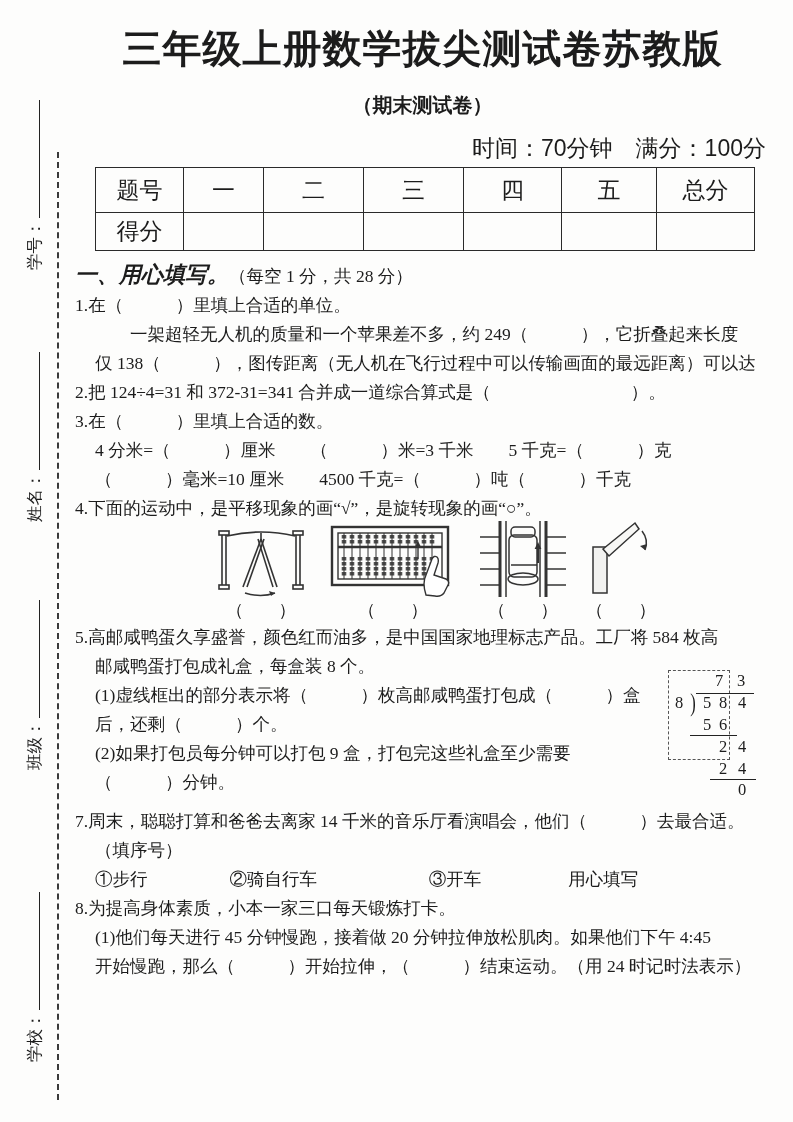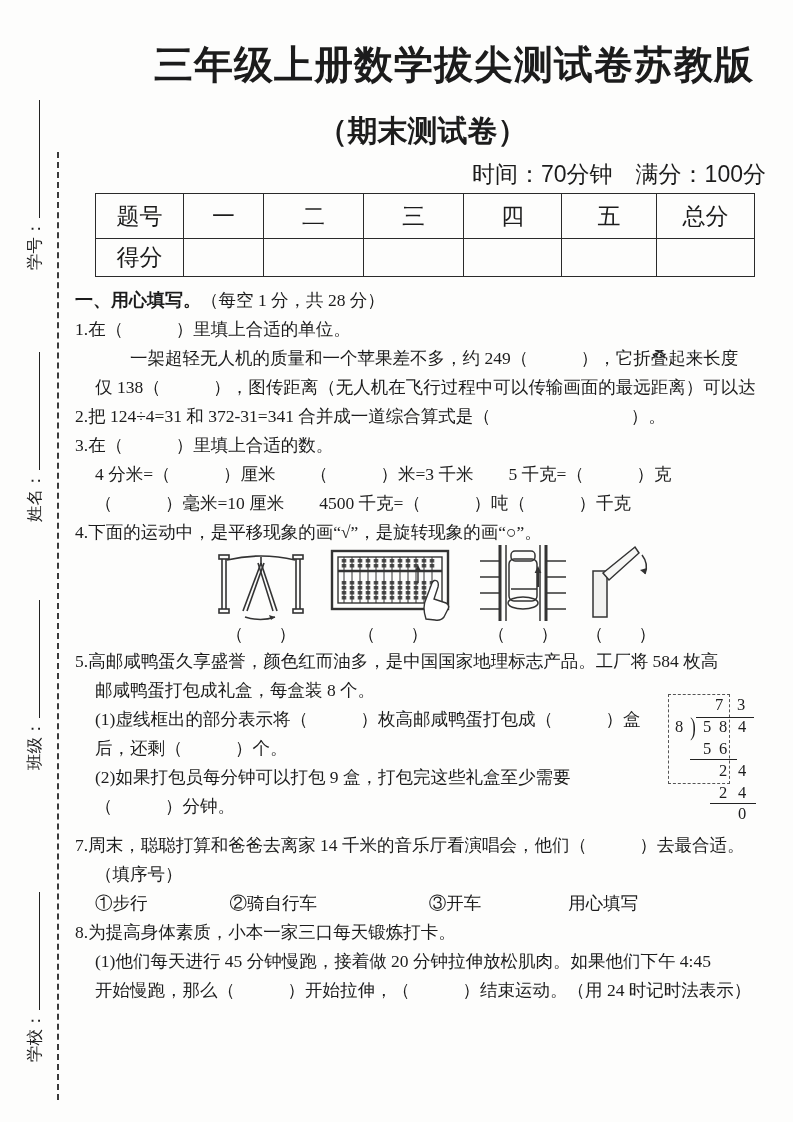--- a/index.html
+++ b/index.html
@@ -7,35 +7,35 @@
         font-family:"Liberation Serif",serif;color:#1c1c1c;}
   
   .side-rule{position:absolute;left:57px;top:152px;height:948px;width:0;
              border-left:2.2px dashed #3a3a3a;}
   .side-field{position:absolute;left:24px;transform:rotate(-90deg);transform-origin:0 0;
               white-space:nowrap;font-size:16.5px;font-family:"Liberation Sans",sans-serif;}
   .side-line{display:inline-block;width:118px;height:3px;margin-left:2px;
              border-bottom:1.6px solid #222;}
   
   .content{position:absolute;left:75px;top:0;width:695px;padding-top:20px;}
-  .title{margin:16px;text-align:right;font-family:"Liberation Sans",sans-serif;
+  .title{margin:0;text-align:center;font-family:"Liberation Sans",sans-serif;
          font-weight:bold;font-size:39px;line-height:58px;letter-spacing:1px;}
   .subtitle{margin:6px 0 0 0;text-align:center;font-family:"Liberation Sans",sans-serif;
-            font-weight:bold;font-size:30px;line-height:42px;}
+            font-weight:bold;font-size:20px;line-height:42px;}
   .meta{margin:10px 0 6px 28px;width:663px;text-align:right;line-height:25px;
         font-family:"Liberation Sans",sans-serif;font-size:23px;}
   
   table.score{border-collapse:collapse;margin-left:20px;table-layout:fixed;}
   table.score td{border:1.7px solid #2a2a2a;text-align:center;vertical-align:middle;
                  font-size:23px;padding:0;}
   tr.r1 td{height:44px;} tr.r2 td{height:37px;}
   
   .line{white-space:nowrap;font-size:17.5px;line-height:29px;}
   .sect{margin-top:9px;}
-  .sect b{font-size:18px;}
+  .sect b{font-size:22px;font-style:italic;}
   .ind1{padding-left:20px;}
   .ind2{padding-left:55px;}
   
   .figs,.parens{display:flex;align-items:flex-end;padding-left:140px;}
   .figs{height:72px;margin-top:2px;}
   .f1{width:92px;} .f2{width:126px;margin-left:23px;}
   .f3{width:86px;margin-left:24px;} .f4{width:72px;margin-left:19px;}
   .parens div{text-align:center;font-size:17.5px;line-height:26px;}
   svg{display:block;}
   

